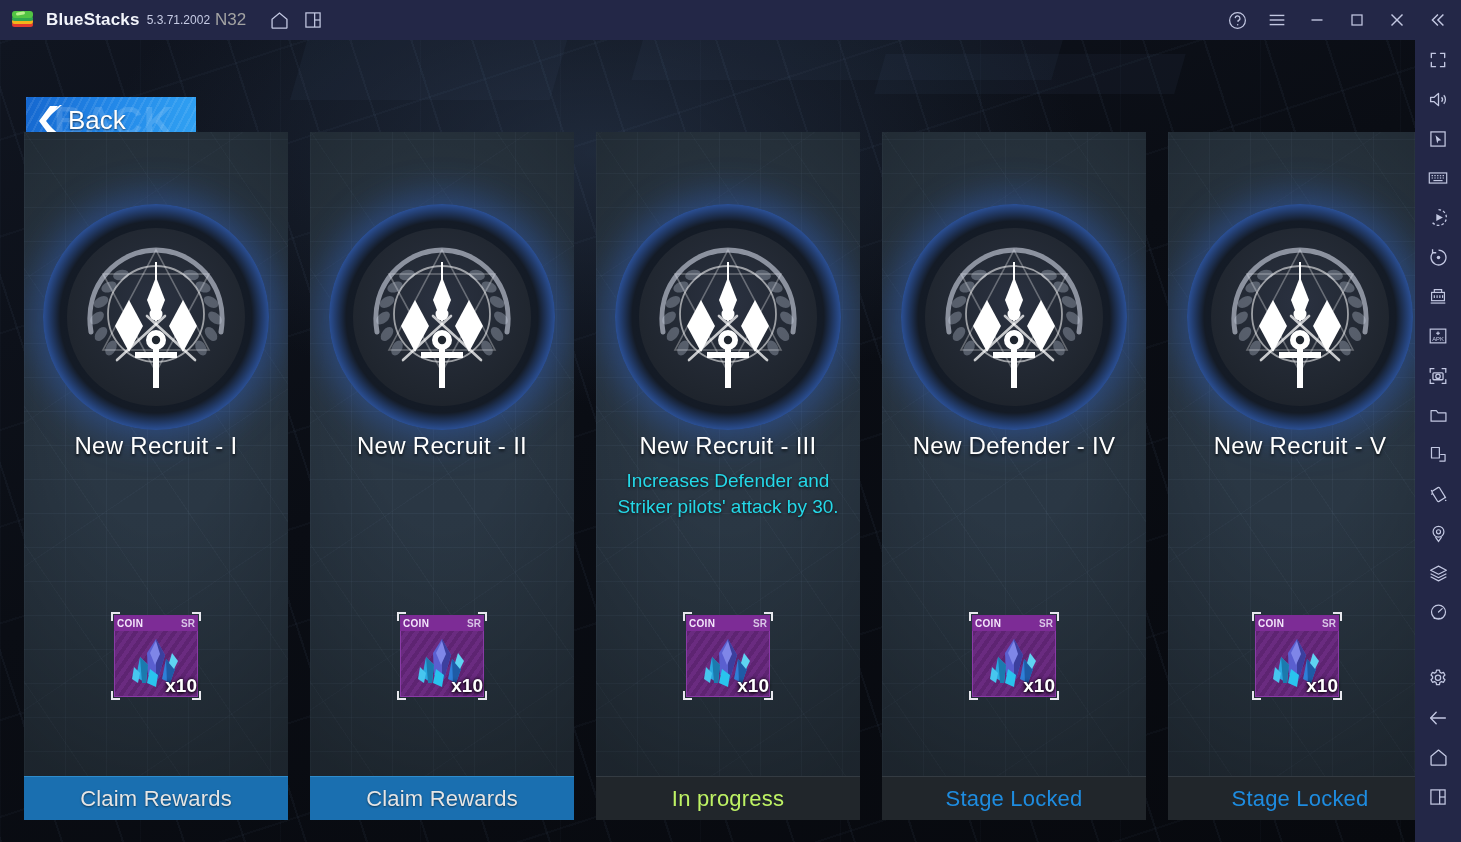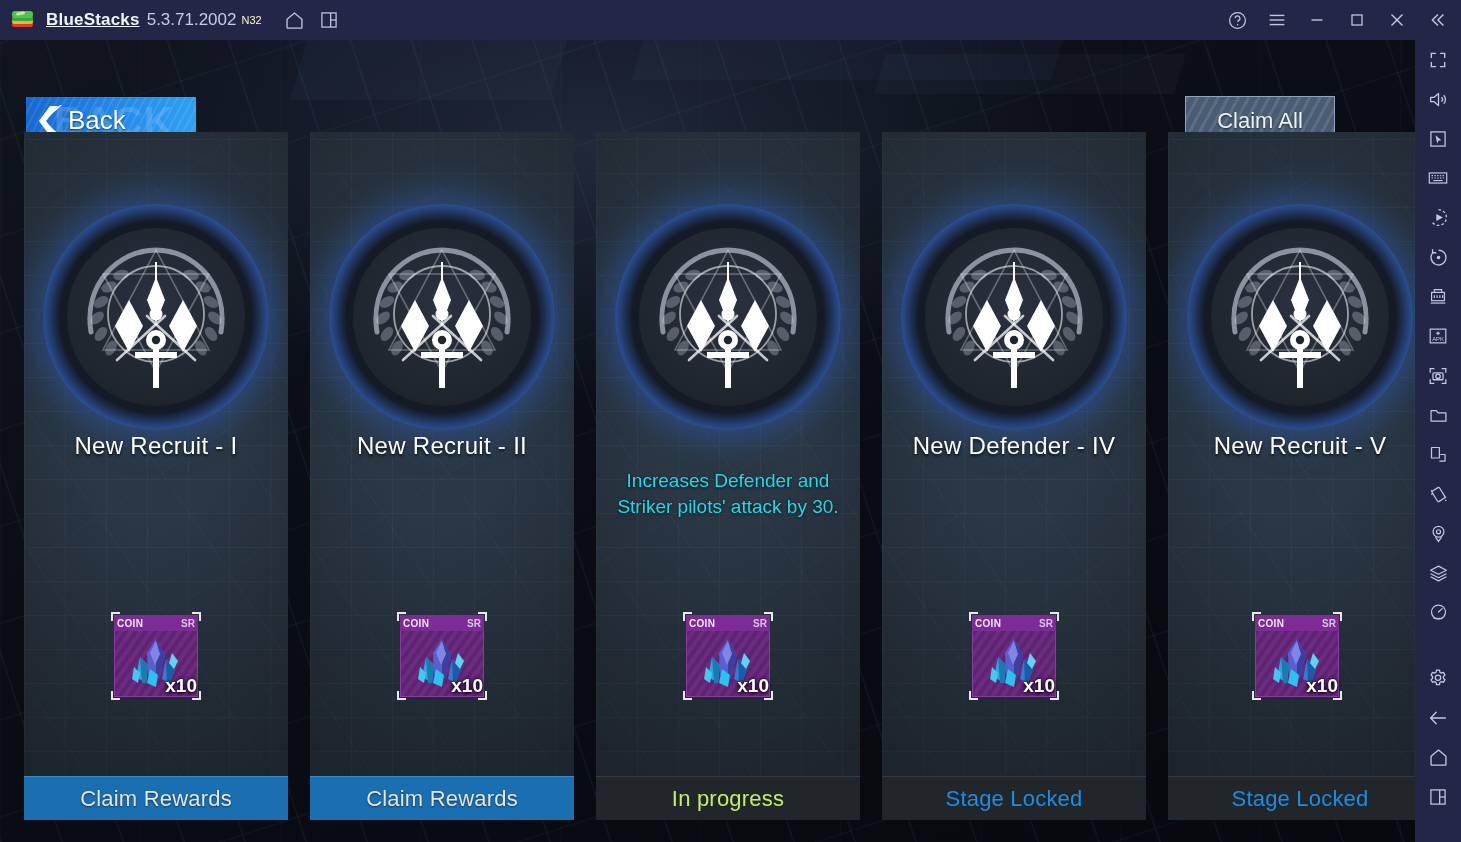--- a/index.html
+++ b/index.html
@@ -27,24 +27,23 @@
   .bs-l2 { top: 12px; width: 21px; height: 5px; background: #f4b41b; }
   .bs-l3 { top: 9px;  width: 21px; height: 5px; background: #2fa84f; }
   .bs-l4 { top: 4px;  width: 21px; height: 7px; background: #52c443;
            border-radius: 4px 6px 4px 6px; }
   .bs-l4:after { content:""; position:absolute; left:4px; top:1px; width:9px; height:3px;
            background:#b9ef8e; border-radius:3px; transform: rotate(-8deg); }
 
   .bs-name {
     margin-left: 10px; color: #f2f4fb; font-size: 17px; font-weight: bold;
     letter-spacing: .2px;
-    text-decoration: underline;
-  }
-  .bs-ver { margin-left: 7px; color: #c6cbe4; font-size: 17px; }
-  .bs-tag { margin-left: 5px; color: #fef9c3; font-size: 11px; }
+  }
+  .bs-ver { margin-left: 7px; color: #c6cbe4; font-size: 12px; }
+  .bs-tag { margin-left: 5px; color: #a3a3a3; font-size: 17px; }
   .tb-icon {
     width: 34px; height: 40px; display: flex; align-items: center; justify-content: center;
     color: #c3c8e2;
   }
   .tb-icon svg { display:block; }
   .tb-left-icons { display: flex; margin-left: 16px; }
   .tb-spacer { flex: 1 1 auto; }
   .tb-right-icons { display: flex; align-items: center; margin-right: 4px; }
   .tb-right-icons .tb-icon { width: 40px; }
 
@@ -330,24 +329,20 @@
       <div class="back-watermark">BACK</div>
       <span class="back-chev">
         <svg width="24" height="34" viewBox="0 0 24 34">
           <polygon points="22,1 24,1 6,17 24,33 22,33 3,17" fill="#ffffff"></polygon>
           <polygon points="20,2 8,17 20,32 12,32 1,17 12,2" fill="#ffffff"></polygon>
         </svg>
       </span>
       <span class="back-label">Back</span>
     </div>
 
-    <div class="claim-all">
-      <div class="hatch"></div>
-      <span>Claim All</span>
-    </div>
 
     <div class="cards">
 
       <div class="card">
         <div class="bp"></div>
         <div class="vig"></div>
         <div class="emblem-wrap">
           <div class="emblem">
             <div class="halo"></div>
             <div class="disc"></div>
@@ -537,20 +532,21 @@
               <polygon points="122,78 136,104 122,130 108,104" fill="#ffffff"></polygon>
               <circle cx="95" cy="92" r="6.5" fill="#ffffff"></circle>
               <circle cx="95" cy="118" r="10" fill="#ffffff"></circle>
               <circle cx="95" cy="118" r="4.2" fill="#20262f"></circle>
               <rect x="92" y="126" width="6" height="40" fill="#ffffff"></rect>
               <rect x="74" y="130" width="42" height="6" fill="#ffffff"></rect>
               <line x1="95" y1="40" x2="95" y2="62" stroke="#ffffff" stroke-width="2"></line>
             </svg>
           </div>
         </div>
+        <div class="card-title">New Recruit - III</div>
         <div class="card-desc">Increases Defender and Striker pilots' attack by 30.</div>
         <div class="reward">
           <div class="reward-frame"></div>
           <div class="reward-head">
             <span class="t">COIN</span>
             <span class="r">SR</span>
           </div>
           <svg class="crystal" width="56" height="56" viewBox="0 0 56 56">
             <polygon points="28,4 37,20 30,44 20,40 19,18" fill="#5a5fd0"></polygon>
             <polygon points="28,4 37,20 30,44 28,44" fill="#3c3f9e"></polygon>

